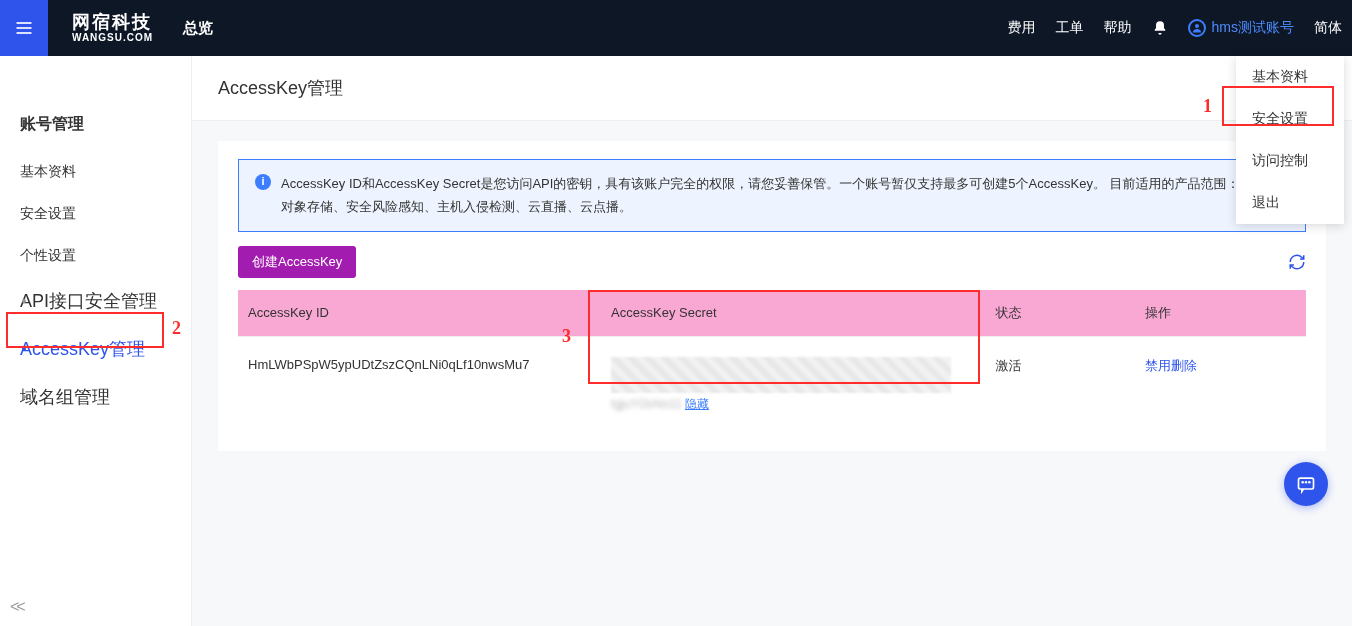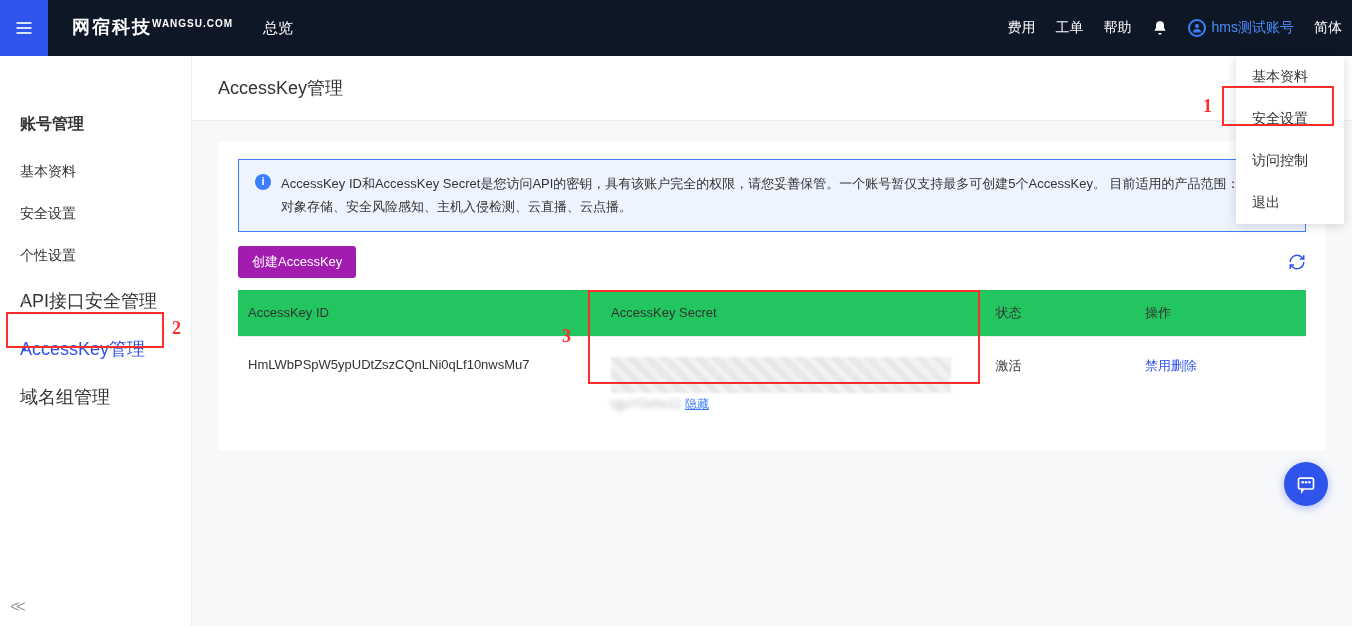--- a/index.html
+++ b/index.html
@@ -1,23 +1,23 @@
 <!DOCTYPE html>
 <html><head>
   <meta charset="utf-8">
   <style>
     * { margin: 0; padding: 0; box-sizing: border-box; }
     body { font-family: "Microsoft YaHei", Arial, sans-serif; font-size: 13px; color: #333; background: #fff; }
     .header { height: 56px; background: #0e1726; display: flex; align-items: center; color: #fff; position: relative; }
     .menu-toggle { width: 48px; height: 56px; background: #2f54eb; display: flex; align-items: center; justify-content: center; cursor: pointer; }
     .menu-toggle svg { width: 20px; height: 20px; }
-    .logo { margin-left: 24px; display: flex; flex-direction: row; line-height: 1.1; }
+    .logo { margin-left: 24px; display: flex; flex-direction: column; line-height: 1.1; }
     .logo .cn { font-size: 18px; font-weight: bold; letter-spacing: 2px; }
     .logo .en { font-size: 10px; letter-spacing: 1px; color: #fff; font-weight: bold; }
-    .nav-overview { margin-left: 30px; font-size: 15px; cursor: pointer; }
+    .nav-overview { margin-left: 30px; font-size: 15px; cursor: pointer; font-weight: bold; }
     .header-right { margin-left: auto; display: flex; align-items: flex-end; height: 100%; }
     .header-right .hitem { padding: 0 10px; font-size: 14px; cursor: pointer; display: flex; align-items: center; height: 100%; }
     .avatar-icon { width: 18px; height: 18px; border-radius: 50%; border: 2px solid #3d7eff; display: inline-flex; align-items: center; justify-content: center; margin-right: 6px; }
     .avatar-icon svg { width: 12px; height: 12px; }
     .username { color: #4d8bff; }
     .dropdown { position: absolute; top: 56px; right: 8px; width: 108px; background: #fff; box-shadow: 0 2px 10px rgba(0,0,0,.15); z-index: 10; }
     .dropdown div { padding: 12px 16px; font-size: 14px; cursor: pointer; color: #333; }
     .body { display: flex; height: calc(626px - 56px); }
     .sidebar { width: 192px; border-right: 1px solid #eee; position: relative; }
     .sidebar-title { font-size: 16px; font-weight: bold; padding: 18px 20px 16px; margin-top: 40px; }
@@ -31,21 +31,21 @@
     .main { flex: 1; background: #f7f8fa; display: flex; flex-direction: column; }
     .page-title { background: #fff; padding: 20px 26px; font-size: 18px; border-bottom: 1px solid #eee; }
     .content { padding: 20px 26px; flex: 1; position: relative; }
     .card { background: #fff; padding: 18px 20px; border-radius: 2px; }
     .alert { border: 1px solid #3d7eff; background: #eef4ff; padding: 12px 16px; font-size: 13px; line-height: 1.8; color: #333; display: flex; }
     .alert-icon { width: 16px; height: 16px; border-radius: 50%; background: #3d7eff; color: #fff; display: inline-flex; align-items: center; justify-content: center; font-size: 11px; font-weight: bold; margin-right: 10px; margin-top: 2px; flex-shrink: 0; }
     .toolbar { margin-top: 14px; display: flex; align-items: center; justify-content: space-between; }
     .btn-primary { background: #a21caf; color: #fff; border: none; padding: 7px 14px; border-radius: 3px; font-size: 13px; cursor: pointer; }
     .refresh-icon { width: 18px; height: 18px; cursor: pointer; color: #2f54eb; }
     .table { width: 100%; margin-top: 12px; border-collapse: collapse; }
-    .table th { text-align: left; padding: 14px 10px; font-size: 13px; font-weight: normal; color: #333; background: #22c55e; border-bottom: 1px solid #eee; }
+    .table th { text-align: left; padding: 14px 10px; font-size: 13px; font-weight: normal; color: #333; background: #f9a8d4; border-bottom: 1px solid #eee; }
     .table td { padding: 20px 10px; font-size: 13px; vertical-align: top; }
     .secret-cell { position: relative; }
     .mosaic { display: inline-block; width: 340px; height: 36px; background: 
       repeating-linear-gradient(45deg, #e8e8e8 0 6px, #f2f2f2 6px 12px); filter: blur(1px); }
     .secret-tail { font-size: 12px; color: #999; margin-top: 2px; }
     .link-action { color: #2f54eb; cursor: pointer; font-size: 13px; }
     .hide-link { color: #3d7eff; text-decoration: underline; cursor: pointer; text-align: right; }
     .fab { position: absolute; right: 24px; bottom: 120px; width: 44px; height: 44px; border-radius: 50%; background: #2f54eb; display: flex; align-items: center; justify-content: center; cursor: pointer; box-shadow: 0 2px 8px rgba(47,84,235,.4); }
     .fab svg { width: 20px; height: 20px; }
     

